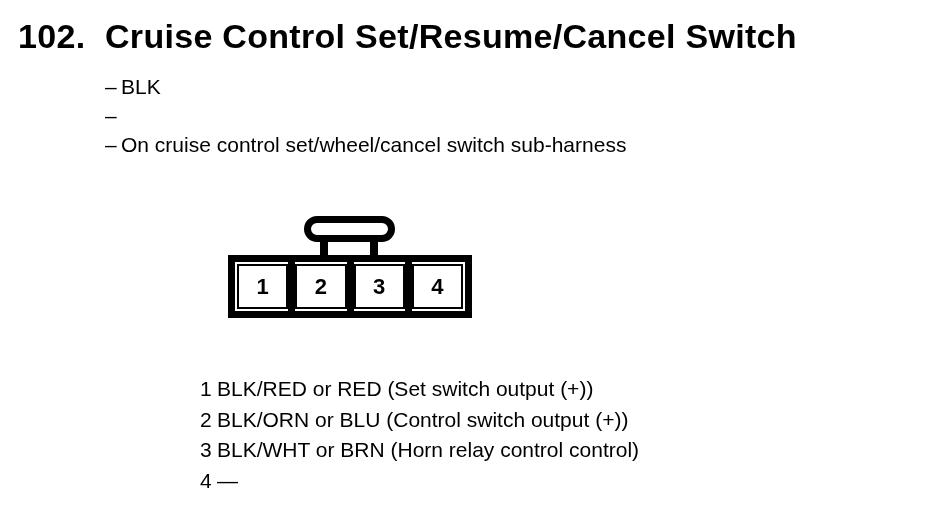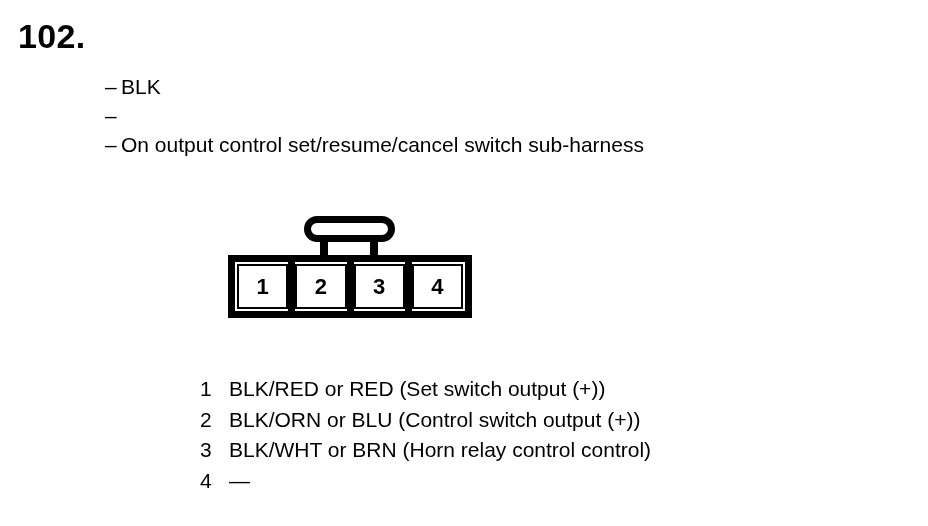--- a/index.html
+++ b/index.html
@@ -97,40 +97,41 @@
   
   .legend {
     position: absolute;
     left: 200px;
     top: 374px;
     font-size: 21px;
     line-height: 30.5px;
   }
   .legend-row { display: flex; white-space: nowrap; }
   .legend-row .pin-no { width: 13px; }
-  .legend-row .pin-desc { margin-left: 16px; }
+  .legend-row .pin-desc { margin-left: 4px; }
 </style>
 </head>
 <body>
 
 <div class="heading">
   <span class="num">102.</span>
+  <span class="title-text">Cruise Control Set/Resume/Cancel Switch</span>
 </div>
 
 <div class="details">
   <div class="detail-row">
     <span class="dash">–</span>
     <span>BLK</span>
   </div>
   <div class="detail-row">
     <span class="dash">–</span>
   </div>
   <div class="detail-row">
     <span class="dash">–</span>
-    <span>On output control set/resume/cancel switch sub-harness</span>
+    <span>On cruise control set/wheel/cancel switch sub-harness</span>
   </div>
 </div>
 
 <div class="connector">
   <div class="tab-pill"></div>
   <div class="tab-leg left"></div>
   <div class="tab-leg right"></div>
   <div class="connector-body">
     <div class="pin-cell">1</div>
     <div class="pin-divider"></div>

